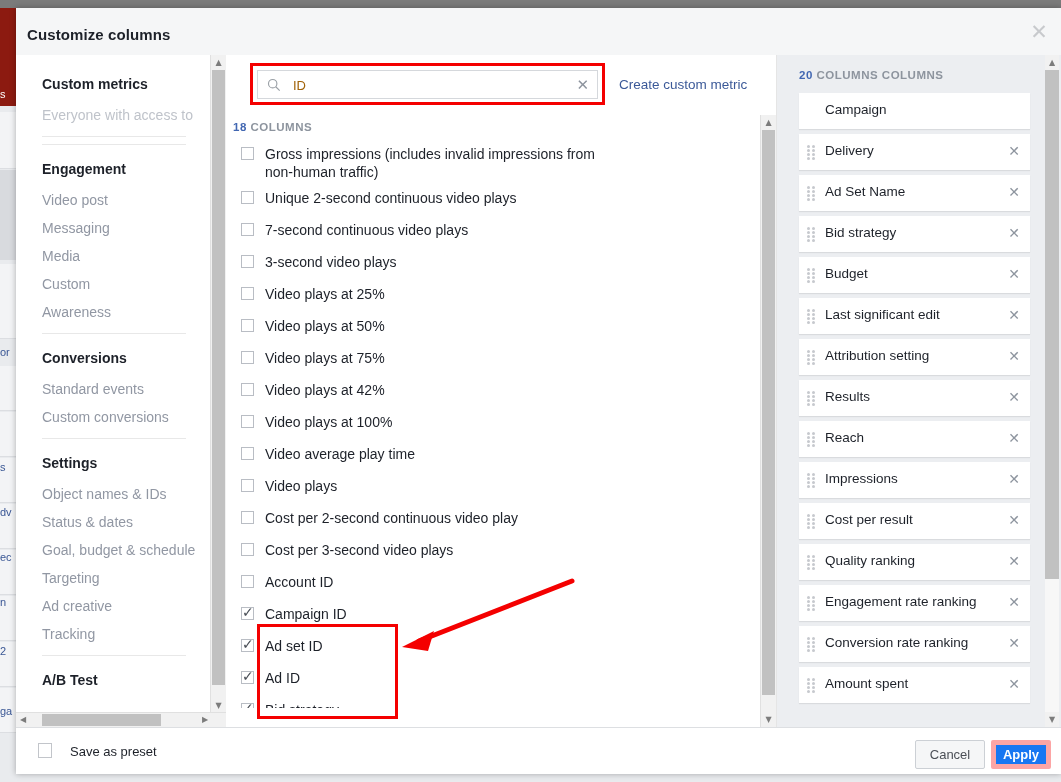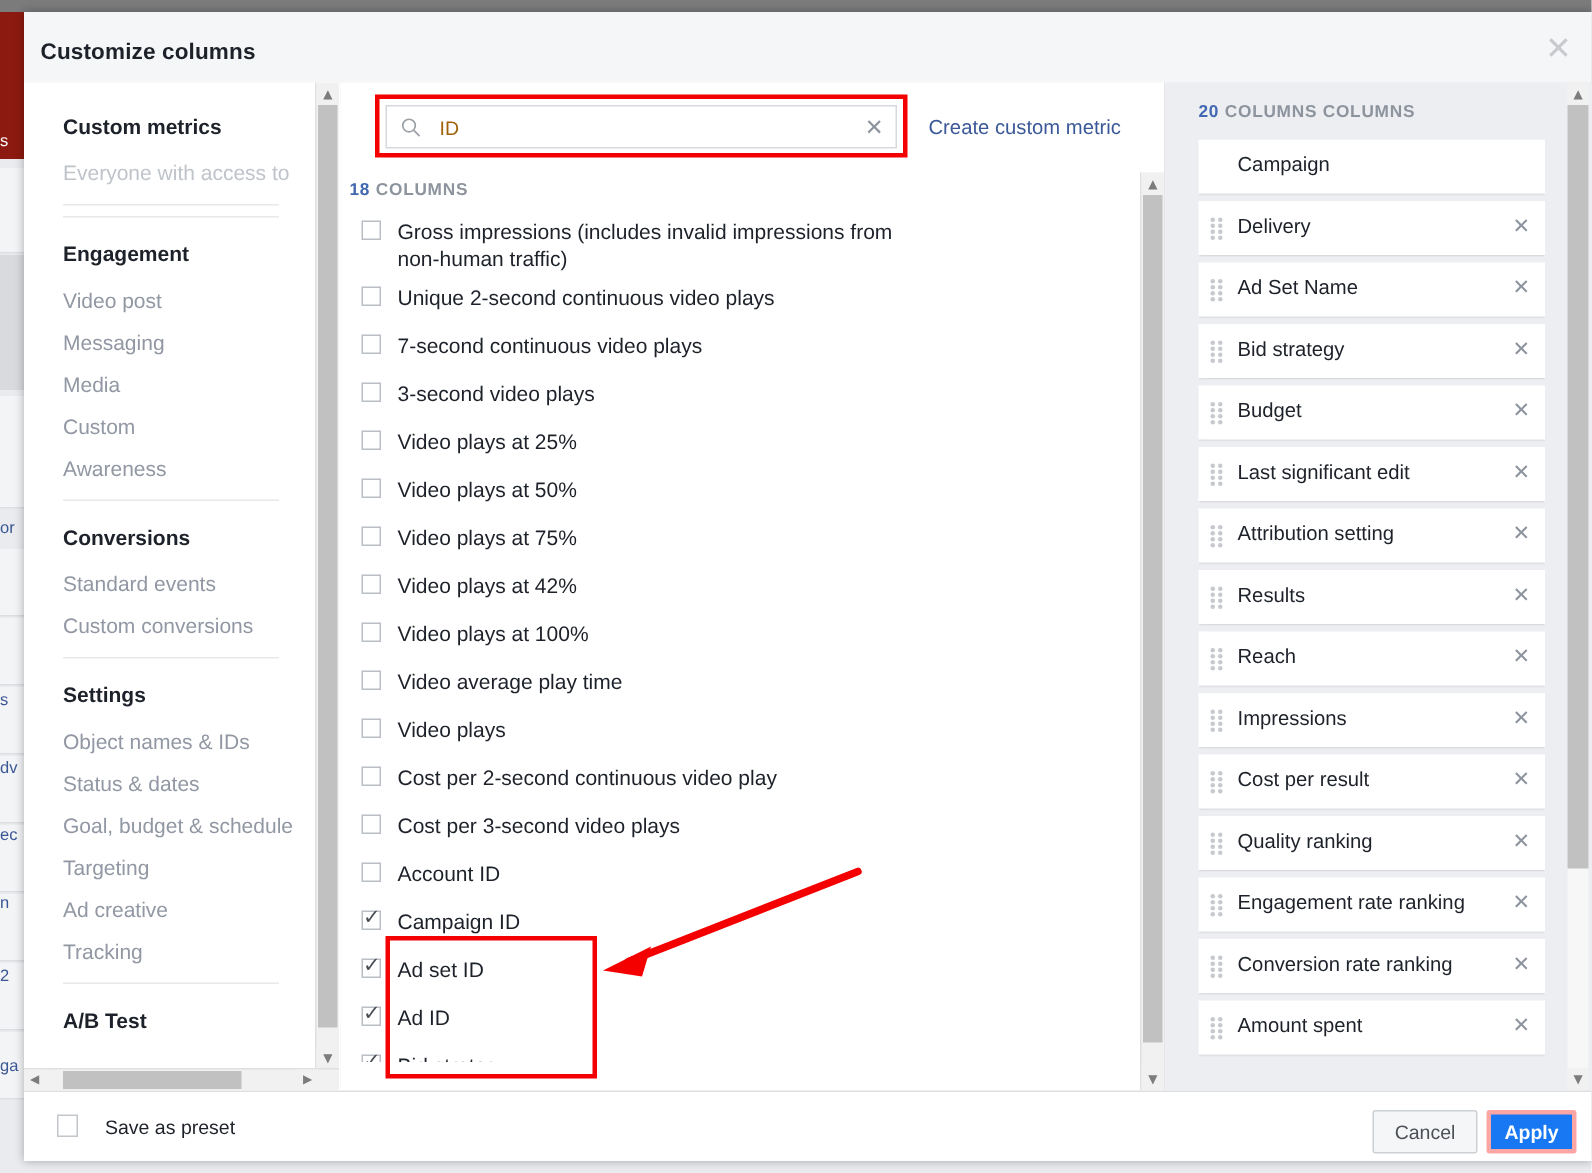--- a/index.html
+++ b/index.html
@@ -304,21 +304,21 @@
     position: absolute; right: 76px; top: 12px;
     width: 70px; height: 29px;
     background: #f5f6f7; border: 1px solid #ccd0d5;
     border-radius: 2px;
     font-size: 13px; color: #4b4f56; cursor: pointer;
     font-family: "Liberation Sans", sans-serif;
   }
   #apply-button {
     position: absolute; right: 10px; top: 12px;
     width: 60px; height: 29px;
-    background: #1877f2; border: 3px solid #fca5a5;
+    background: #1877f2; border: 5px solid #fca5a5;
     border-radius: 2px;
     font-size: 13px; color: #ffffff; font-weight: bold; cursor: pointer;
     font-family: "Liberation Sans", sans-serif;
   }
 </style>
 </head>
 <body>
 
 <div id="bg-page">
   <div id="bg-topbar"></div>

